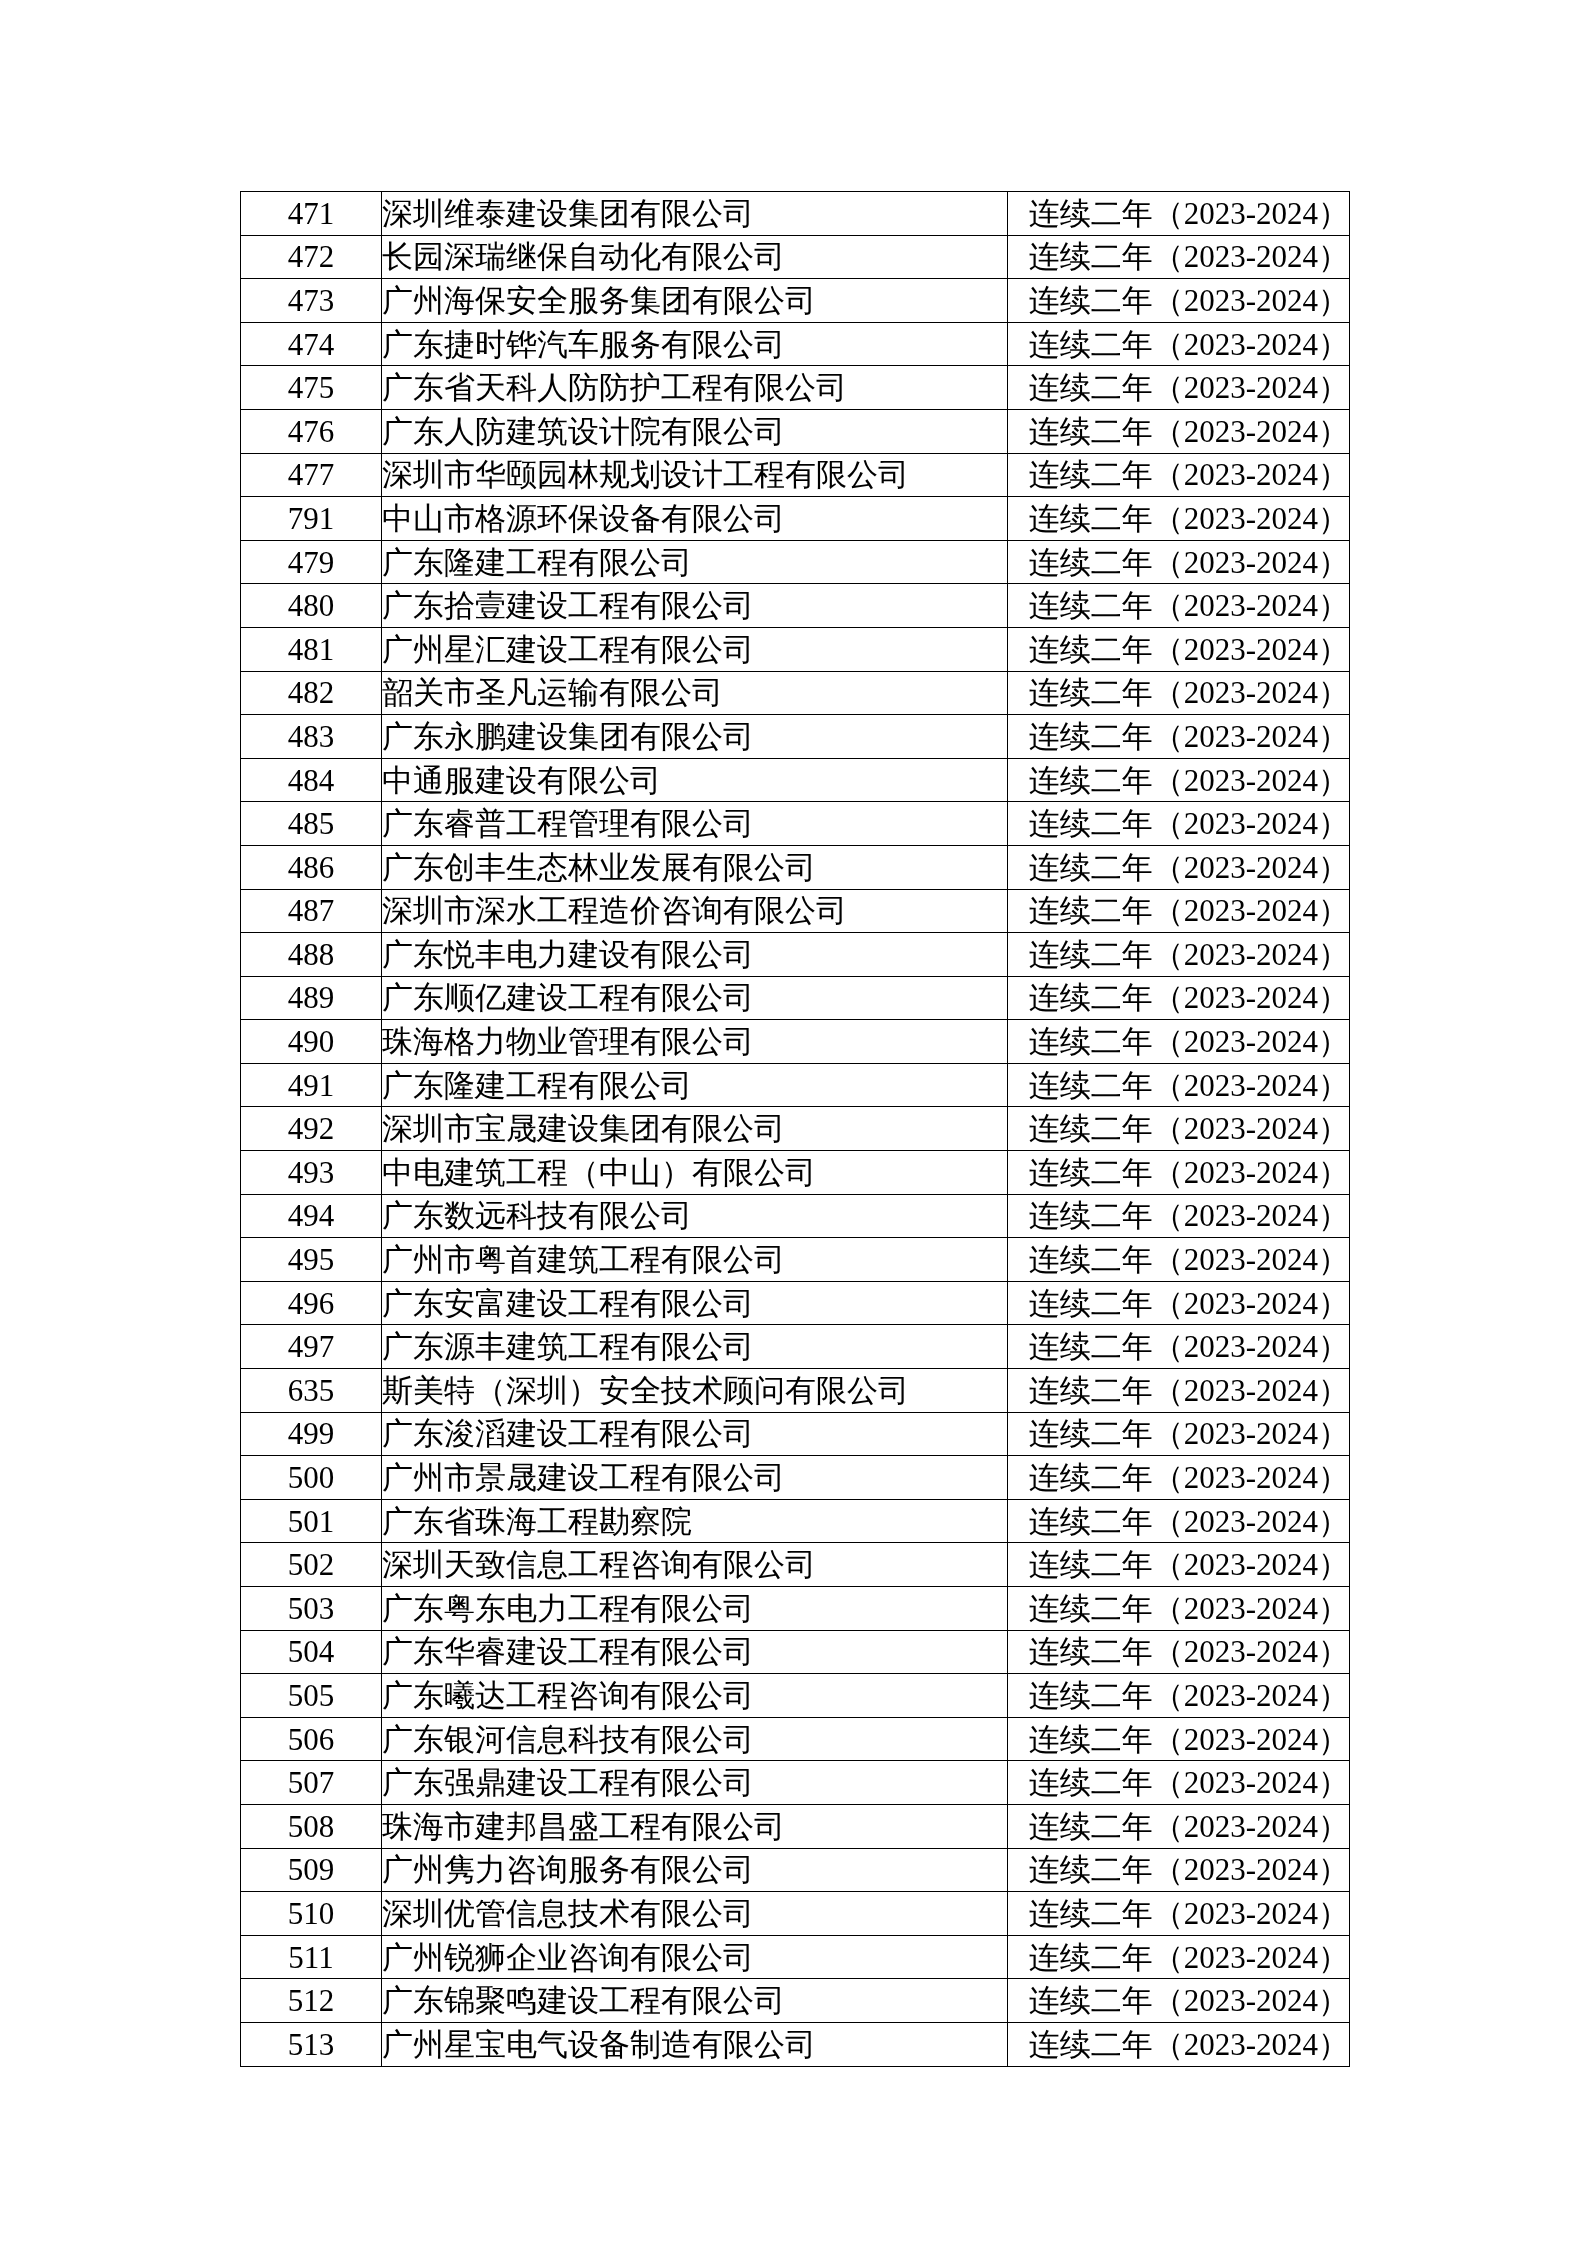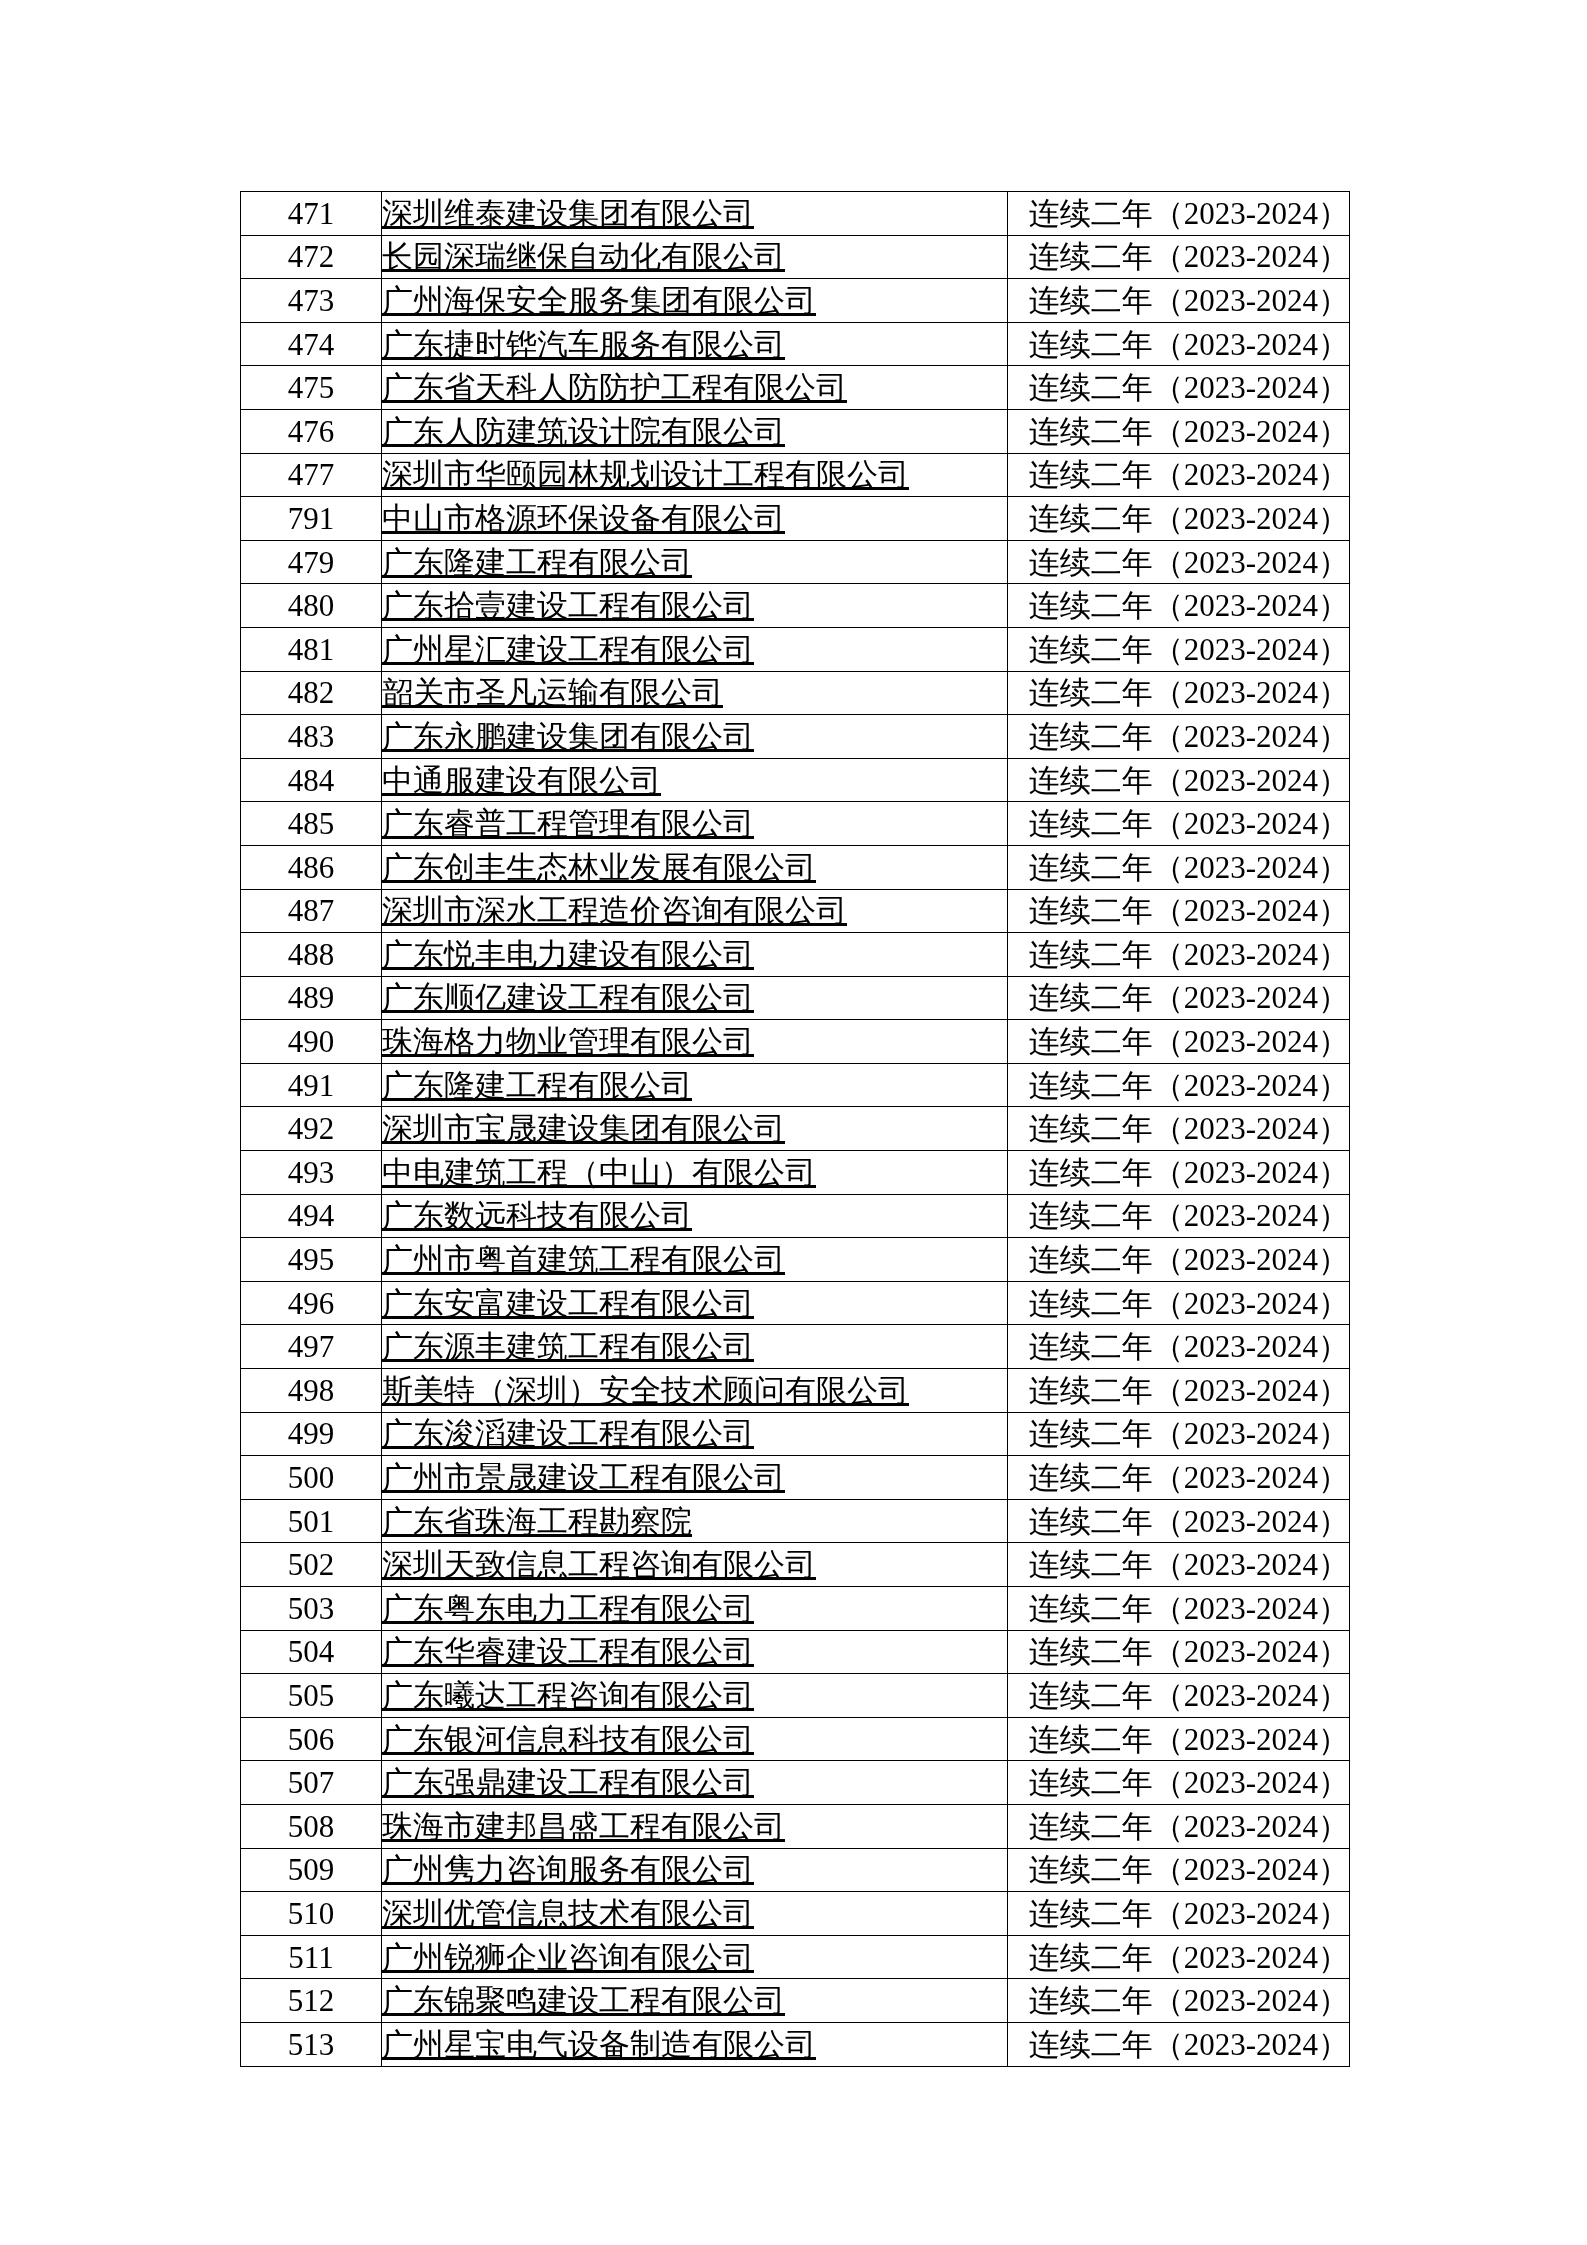--- a/index.html
+++ b/index.html
@@ -33,21 +33,20 @@
     overflow: hidden;
     white-space: nowrap;
     padding: 0;
   }
   td.num {
     text-align: center;
   }
   td.name {
     text-align: left;
     padding-left: 14px;
-    text-decoration: underline;
   }
   td.status {
     text-align: right;
     padding-left: 13px;
   }
 </style>
 </head>
 <body>
 
 <div class="page">
@@ -187,21 +186,21 @@
           <td class="num">496</td>
           <td class="name">广东安富建设工程有限公司</td>
           <td class="status">连续二年（2023-2024）</td>
         </tr>
         <tr>
           <td class="num">497</td>
           <td class="name">广东源丰建筑工程有限公司</td>
           <td class="status">连续二年（2023-2024）</td>
         </tr>
         <tr>
-          <td class="num">498</td>
+          <td class="num">635</td>
           <td class="name">斯美特（深圳）安全技术顾问有限公司</td>
           <td class="status">连续二年（2023-2024）</td>
         </tr>
         <tr>
           <td class="num">499</td>
           <td class="name">广东浚滔建设工程有限公司</td>
           <td class="status">连续二年（2023-2024）</td>
         </tr>
         <tr>
           <td class="num">500</td>

